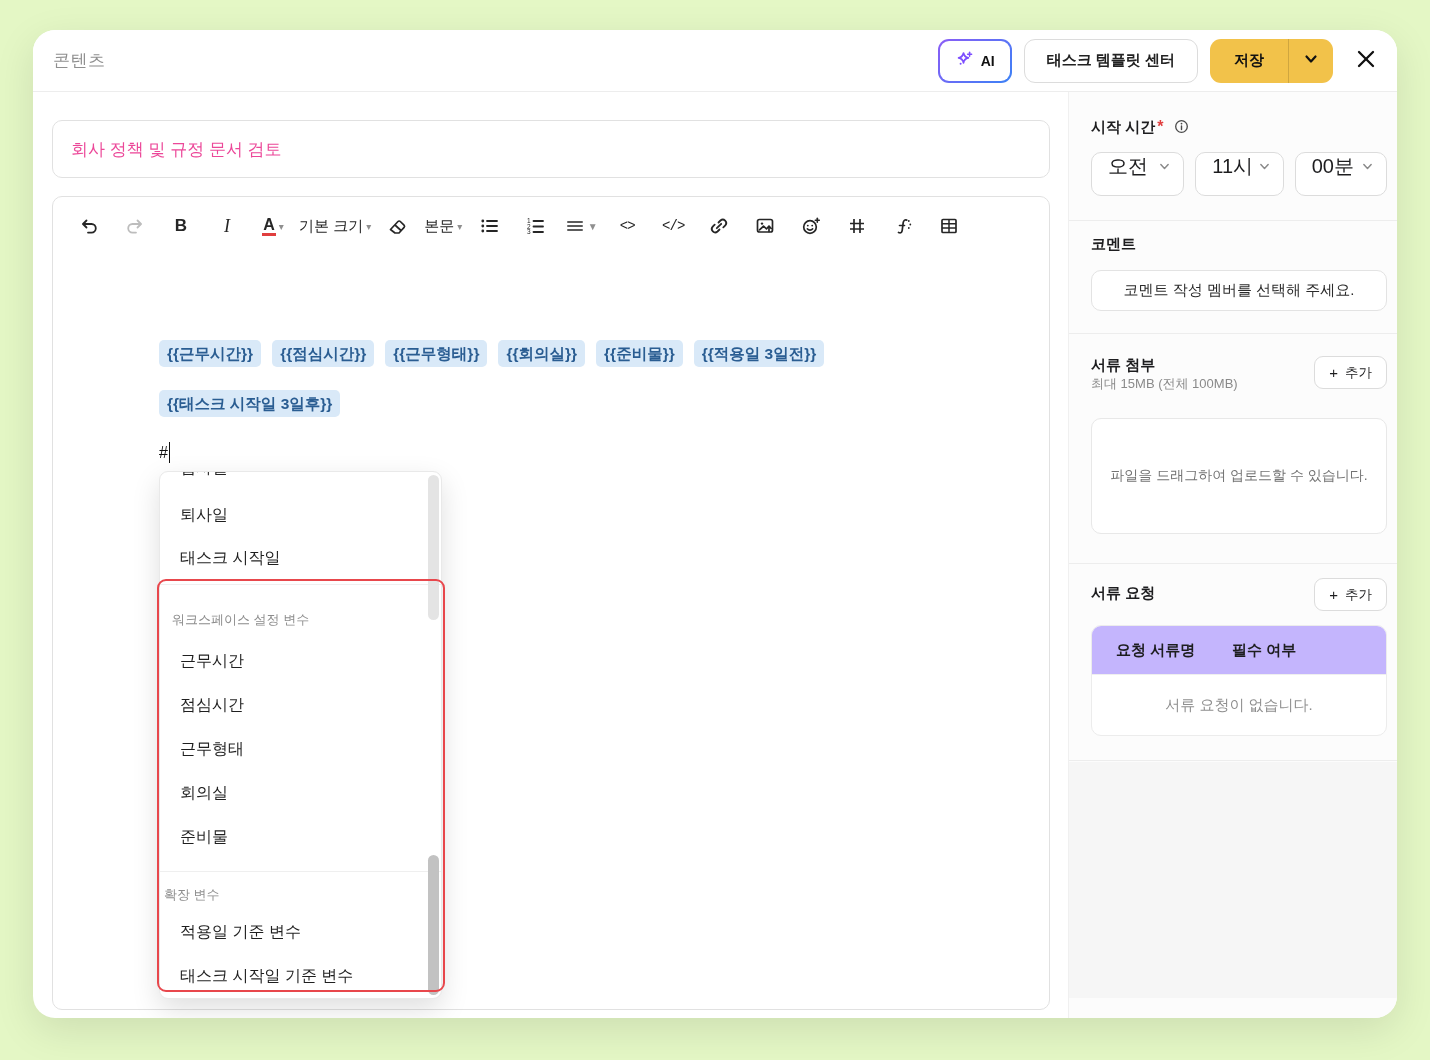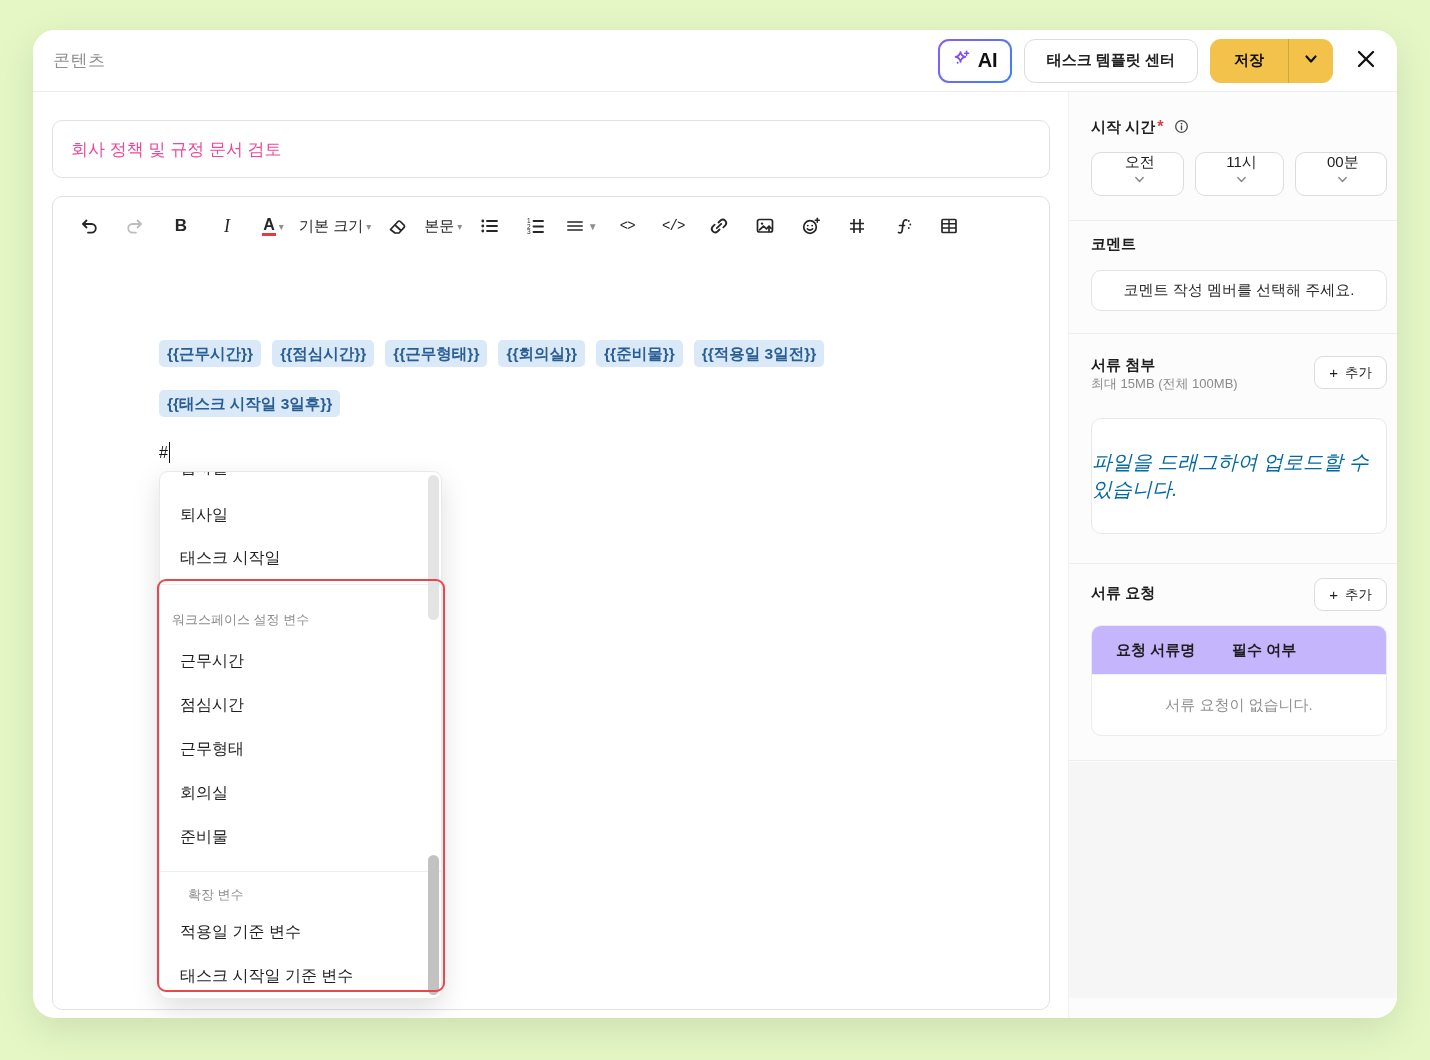--- a/index.html
+++ b/index.html
@@ -10,21 +10,21 @@
            border-radius:22px; box-shadow:0 12px 40px rgba(0,0,0,.10); overflow:hidden; }
 
   
   .modal-header { position:absolute; left:0; top:0; right:0; height:62px; border-bottom:1px solid #ededed;
                   display:flex; align-items:center; padding:0 16px 0 20px; background:#fff; z-index:20; }
   .modal-title { font-size:17px; color:#8f8f8f; letter-spacing:.5px; }
   .header-actions { margin-left:auto; display:flex; align-items:center; gap:12px; }
   .btn { display:flex; align-items:center; justify-content:center; cursor:pointer; user-select:none; }
   .ai-btn { height:44px; width:74px; gap:7px; border-radius:11px; background:
             linear-gradient(#fff,#fff) padding-box, linear-gradient(135deg,#8b5cf6,#3b82f6) border-box;
-            border:2px solid transparent; font-size:20px; font-weight:700; color:#111; }
+            border:2px solid transparent; font-size:14px; font-weight:700; color:#111; }
   .tpl-btn { height:44px; padding:0 22px; border:1px solid #dcdcdc; border-radius:11px; background:#fff;
              font-size:15px; font-weight:600; color:#222; }
   .save-split { height:44px; border-radius:11px; background:#f2c24a; display:flex; align-items:stretch; overflow:hidden; }
   .save-main { padding:0 24px; display:flex; align-items:center; font-size:15px; font-weight:700; color:#111; cursor:pointer; }
   .save-sep { width:1px; background:rgba(0,0,0,.14); margin:0; }
   .save-caret { width:44px; display:flex; align-items:center; justify-content:center; cursor:pointer; color:#111; }
   .close-btn { width:30px; height:30px; margin-left:6px; color:#111; }
 
   
   .title-input { position:absolute; left:19px; top:90px; width:998px; height:58px; border:1px solid #e1e1e1;
@@ -58,59 +58,59 @@
   .dropdown { position:absolute; left:106px; top:274px; width:283px; height:528px; background:#fff;
               border:1px solid #e9e9e9; border-radius:9px; box-shadow:0 10px 28px rgba(0,0,0,.13);
               z-index:4; overflow:hidden; }
   .dd-clip { height:10px; overflow:hidden; padding-left:20px; }
   .dd-clip span { display:block; line-height:24px; font-size:16px; margin-top:-16px; color:#222; }
   .dd-item { height:43px; display:flex; align-items:center; padding-left:20px; font-size:16px; color:#1f1f1f; cursor:pointer; }
   .dd-first { margin-top:12px; }
   .dd-sep { height:1px; background:#efefef; }
   .sep1 { margin-top:4px; } .sep2 { margin-top:12px; }
   .dd-group-label { padding:26px 0 10px 12px; font-size:13px; color:#8c8c8c; }
-  .dd-group-label.g2 { padding:14px 0 6px 28px; }
+  .dd-group-label.g2 { padding:14px 0 6px 4px; }
   .dd-item.g { height:44px; }
   .dd-scroll { position:absolute; right:2px; top:3px; bottom:3px; width:11px; }
   .dd-thumb-light { position:absolute; top:0; left:0; width:11px; height:145px; background:#e4e4e4; border-radius:6px; }
   .dd-thumb-dark { position:absolute; top:380px; left:0; width:11px; height:140px; background:#c2c2c2; border-radius:6px; }
   .red-box { position:absolute; left:104px; top:382px; width:288px; height:413px; border:2.5px solid #e8474c;
              border-radius:9px; z-index:6; pointer-events:none; }
 
   
   .sidebar { position:absolute; left:1035px; top:62px; right:0; bottom:0; background:#fcfcfc;
              border-left:1px solid #f0f0f0; }
   .sb-section { position:relative; padding:0 10px 0 22px; }
   .sb-divider { height:1px; background:#ededed; }
   .sb-label { font-size:15px; font-weight:700; color:#1d1d1f; }
   .sb-sub { font-size:13px; color:#8a8a8a; margin-top:0; }
   .req-star { color:#e03e3e; font-weight:700; margin-left:2px; }
   .info-icon { display:inline-block; vertical-align:-2px; margin-left:6px; color:#4a4a4a; }
 
   .sec-time { padding-top:26px; padding-bottom:24px; }
   .time-row { display:flex; gap:11px; margin-top:14px; }
   .select { height:44px; background:#fff; border:1px solid #dcdcdc; border-radius:10px; display:flex;
-            align-items:center; justify-content:space-between; padding:0 12px 16px 16px; font-size:15px;
-            color:#1d1d1f; cursor:pointer;flex-direction:column; }
+            align-items:center; justify-content:space-between; padding:0 12px 16px 16px; font-size:20px;
+            color:#1d1d1f; cursor:pointer; }
   .sel-ampm { width:95px; } .sel-hour { width:90px; } .sel-min { width:94px; }
   .sel-chevron { color:#8a8a8a; }
 
   .sec-comment { padding-top:14px; padding-bottom:22px; }
   .comment-btn { margin-top:16px; height:41px; width:100%; background:#fff; border:1px solid #e3e3e3;
                  border-radius:10px; display:flex; align-items:center; justify-content:center;
                  font-size:15px; color:#2b2b2b; cursor:pointer; }
 
   .sec-attach { padding-top:22px; padding-bottom:29px; }
   .add-btn { position:absolute; right:10px; top:22px; height:33px; padding:0 14px; background:#fff;
              border:1px solid #dcdcdc; border-radius:9px; display:flex; align-items:center; gap:7px;
              font-size:13.5px; color:#1d1d1f; cursor:pointer; }
   .add-plus { font-size:15px; line-height:1; }
   .dropzone { margin-top:25px; height:116px; background:#fff; border:1px solid #e8e8e8; border-radius:10px;
               display:flex; align-items:center; justify-content:center; }
-  .dropzone-text { font-size:20px; color:#0369a1;font-style:italic; }
+  .dropzone-text { font-size:14px; color:#737373; }
 
   .sec-request { padding-top:20px; padding-bottom:24px; }
   .sec-request .add-btn { top:14px; }
   .req-table { margin-top:22px; border:1px solid #ececec; border-radius:10px; overflow:hidden; background:#fff; }
   .req-thead { display:flex; background:#c4b5fd; height:48px; align-items:center; }
   .req-th { font-size:15px; font-weight:700; color:#1d1d1f; }
   .th1 { padding-left:24px; width:140px; } .th2 { padding-left:0; }
   .req-empty { height:61px; display:flex; align-items:center; justify-content:center; font-size:15px;
                color:#8f8f8f; border-top:1px solid #efefef; }
   .sb-bottom-block { margin-top:1px; height:236px; background:#f6f6f6; }

